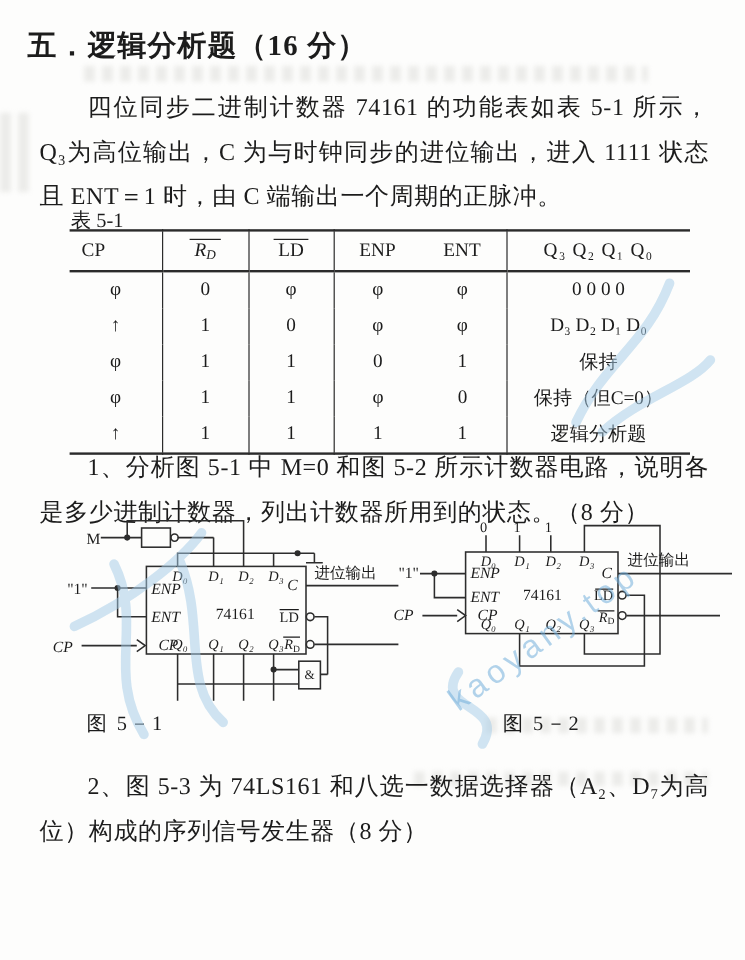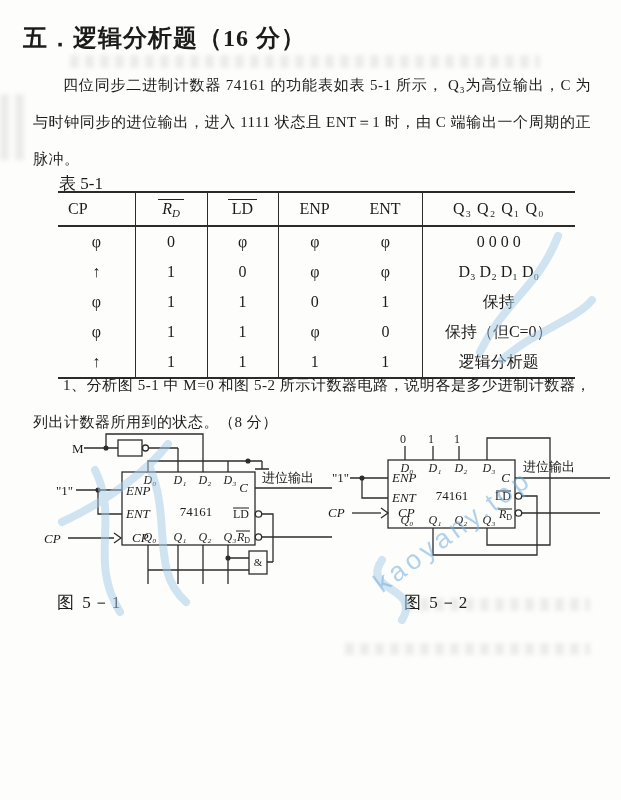--- a/index.html
+++ b/index.html
@@ -1,38 +1,38 @@
 <!DOCTYPE html>
 <html><head>
 <meta charset="utf-8">
 <style>
   html,body{margin:0;padding:0;}
   .page{position:relative;width:621px;height:800px;background:#fdfdfc;overflow:hidden;
         font-family:"Liberation Serif","DejaVu Serif",serif;color:#1c1c1c;}
   .abs{position:absolute;}
   .title{left:23px;top:22px;font-size:24px;font-weight:bold;letter-spacing:1px;}
-  .para{left:33px;width:558px;font-size:15px;line-height:37px;text-align:justify;letter-spacing:.5px;}
+  .para{left:33px;width:558px;font-size:20px;line-height:37px;text-align:justify;letter-spacing:.5px;}
   .indent{text-indent:2em;}
   .tbl-label{left:59px;top:172px;font-size:17px;}
   
   .ftable-wrap{left:58px;top:191px;width:517px;}
   table.ftable{width:100%;border-collapse:collapse;font-size:16px;
                border-top:2px solid #2b2b2b;border-bottom:2px solid #2b2b2b;}
   table.ftable th{font-weight:normal;height:30px;border-bottom:2px solid #2b2b2b;}
   table.ftable td{height:28px;text-align:center;}
   table.ftable td+td, table.ftable th+th{border-left:1px solid #2b2b2b;}
   th.h-cp{text-align:left;padding-left:10px;}
   .ov{display:inline-block;border-top:1px solid #222;padding:0 4px;line-height:1.15;}
   .ov i{font-style:italic;}
   .sub{font-size:11px;vertical-align:-3px;}
   .dual{display:flex;justify-content:space-around;align-items:center;}
   .qhead{letter-spacing:1px;}
   
   svg text{font-family:"Liberation Serif","DejaVu Serif",serif;}
-  .cap{font-size:17px;letter-spacing:2px;}
+  .cap{font-size:17px;letter-spacing:2px;margin-left:15px;}
   
   .wm-text{left:368px;top:574px;transform:rotate(-36deg);transform-origin:0 0;
            color:rgba(115,175,218,.55);font-size:27px;letter-spacing:4px;
            font-family:"Liberation Sans",sans-serif;pointer-events:none;}
   .smudge{background:repeating-linear-gradient(90deg,#d4d4d0 0 9px,rgba(0,0,0,0) 9px 15px);
           filter:blur(2px);opacity:.42;pointer-events:none;}
 </style>
 </head>
 <body>
 
@@ -238,20 +238,21 @@
       <text x="511" y="500" text-anchor="end" font-size="12">LD</text>
       <text x="512" y="518" text-anchor="end" font-size="12"><tspan font-style="italic">R</tspan><tspan font-size="8" dy="2">D</tspan></text>
       <text x="523" y="471">进位输出</text>
       <path d="M496,491 H511 M498,509 H512" stroke="#1c1c1c" stroke-width="1"></path>
     </g>
   </svg>
 
   <div class="abs cap" style="left:57px;top:591px;">图 5－1</div>
   <div class="abs cap" style="left:404px;top:591px;">图 5－2</div>
 
+  <p class="abs para indent" style="top:618px;">2、图 5-3 为 74LS161 和八选一数据选择器（A₂、D₇为高位）构成的序列信号发生器（8 分）</p>
 
   <svg class="abs" style="left:0;top:0;pointer-events:none;" width="621" height="800" viewBox="0 0 621 800">
     <g stroke="#a3cbe7" stroke-width="8" stroke-linecap="round" fill="none" opacity="0.5">
       <path d="M95,470 C120,520 88,560 120,612"></path>
       <path d="M62,522 C110,500 150,468 168,444"></path>
       <path d="M150,468 C172,520 150,570 186,602"></path>
       <path d="M480,352 C505,300 538,288 558,236"></path>
       <path d="M502,360 C532,332 576,320 592,300"></path>
       <path d="M382,560 C360,592 422,586 402,620"></path>
     </g>

